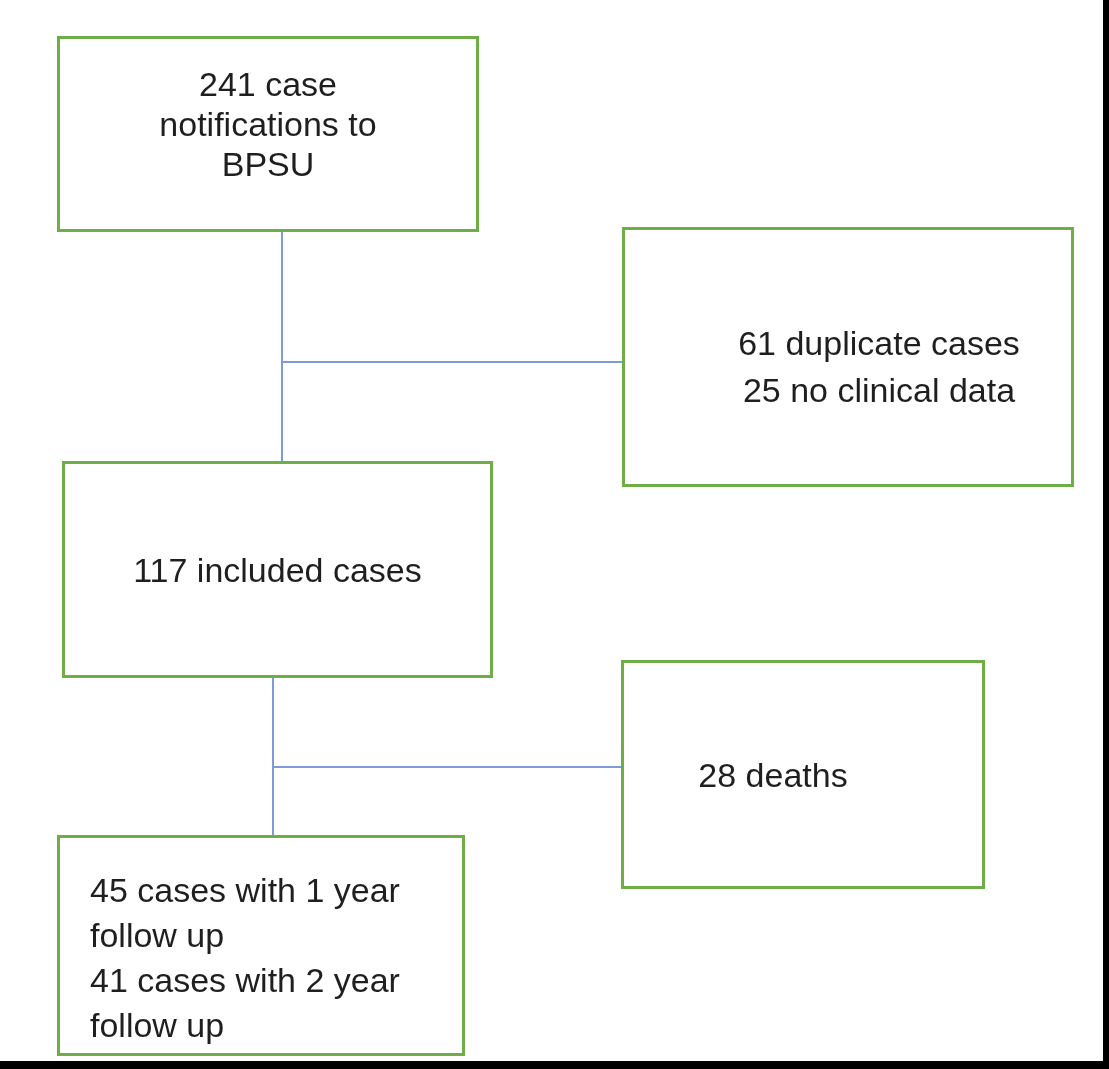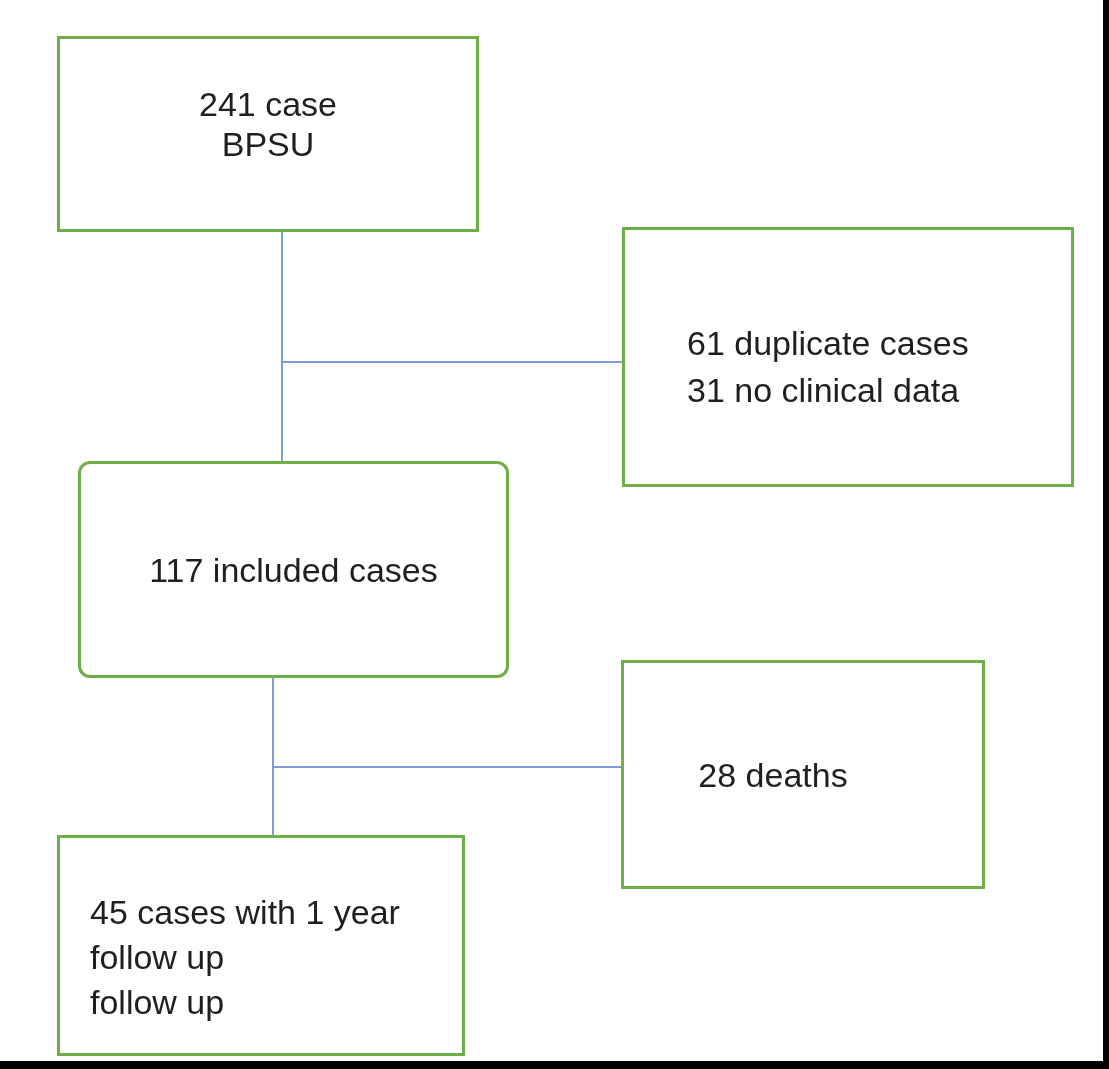--- a/index.html
+++ b/index.html
@@ -31,28 +31,28 @@
 
   
   #box-notifications {
     left: 57px; top: 36px; width: 422px; height: 196px;
     align-items: center; text-align: center;
     padding-bottom: 20px;
   }
   
   #box-exclusions {
     left: 622px; top: 227px; width: 452px; height: 260px;
-    align-items: flex-start; text-align: left;
+    align-items: center; text-align: left;
     padding-left: 62px; padding-top: 20px;
     line-height: 47px;
   }
   
   #box-included {
-    left: 78px; top: 461px; width: 431px; height: 217px;
-    align-items: center; text-align: center; border-radius: 12px;
+    left: 62px; top: 461px; width: 431px; height: 217px;
+    align-items: center; text-align: center;
   }
   
   #box-deaths {
     left: 621px; top: 660px; width: 364px; height: 229px;
     align-items: center; text-align: center;
     padding-right: 60px;
   }
   
   #box-followup {
     left: 57px; top: 835px; width: 408px; height: 221px;
@@ -82,38 +82,40 @@
 
 <div id="canvas">
 
   <div class="connector" id="conn-v1"></div>
   <div class="connector" id="conn-h1"></div>
   <div class="connector" id="conn-v2"></div>
   <div class="connector" id="conn-h2"></div>
 
   <div class="flowbox" id="box-notifications">
     <div class="line">241 case</div>
+    <div class="line">notifications to</div>
     <div class="line">BPSU</div>
   </div>
 
   <div class="flowbox" id="box-exclusions">
     <div class="line">61 duplicate cases</div>
-    <div class="line">31 no clinical data</div>
+    <div class="line">25 no clinical data</div>
   </div>
 
   <div class="flowbox" id="box-included">
     <div class="line">117 included cases</div>
   </div>
 
   <div class="flowbox" id="box-deaths">
     <div class="line">28 deaths</div>
   </div>
 
   <div class="flowbox" id="box-followup">
     <div class="line">45 cases with 1 year</div>
     <div class="line">follow up</div>
+    <div class="line">41 cases with 2 year</div>
     <div class="line">follow up</div>
   </div>
 
   <div class="frame-bar" id="frame-right"></div>
   <div class="frame-bar" id="frame-bottom"></div>
 
 </div>
 
 </body></html>

